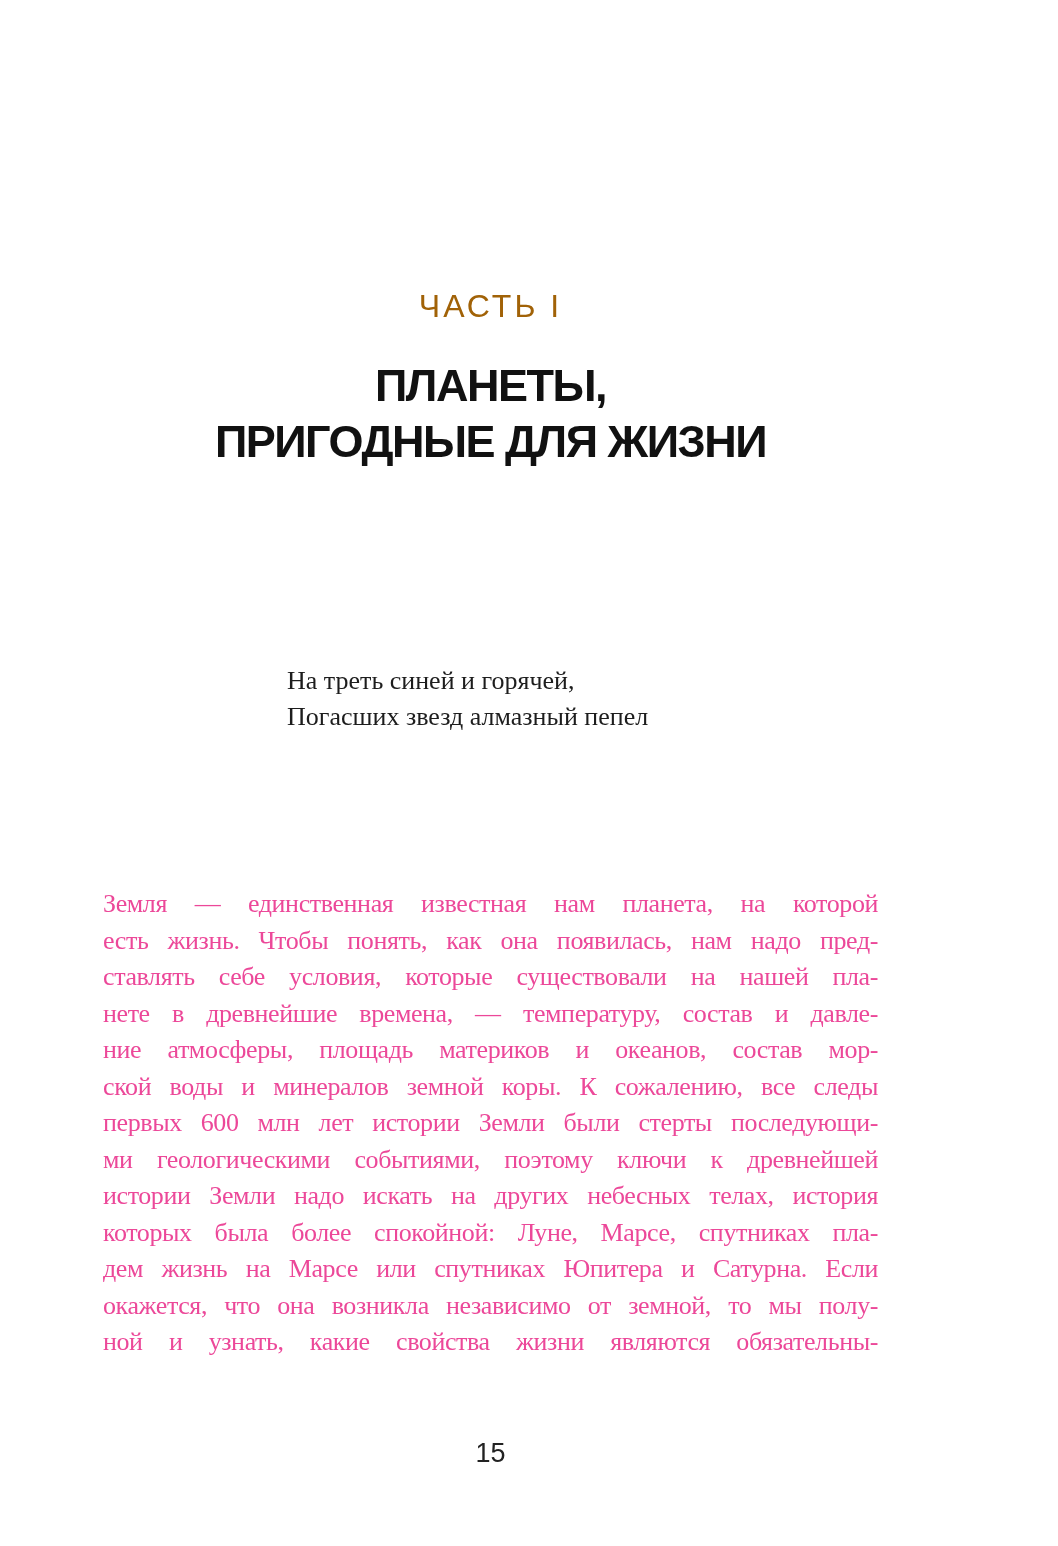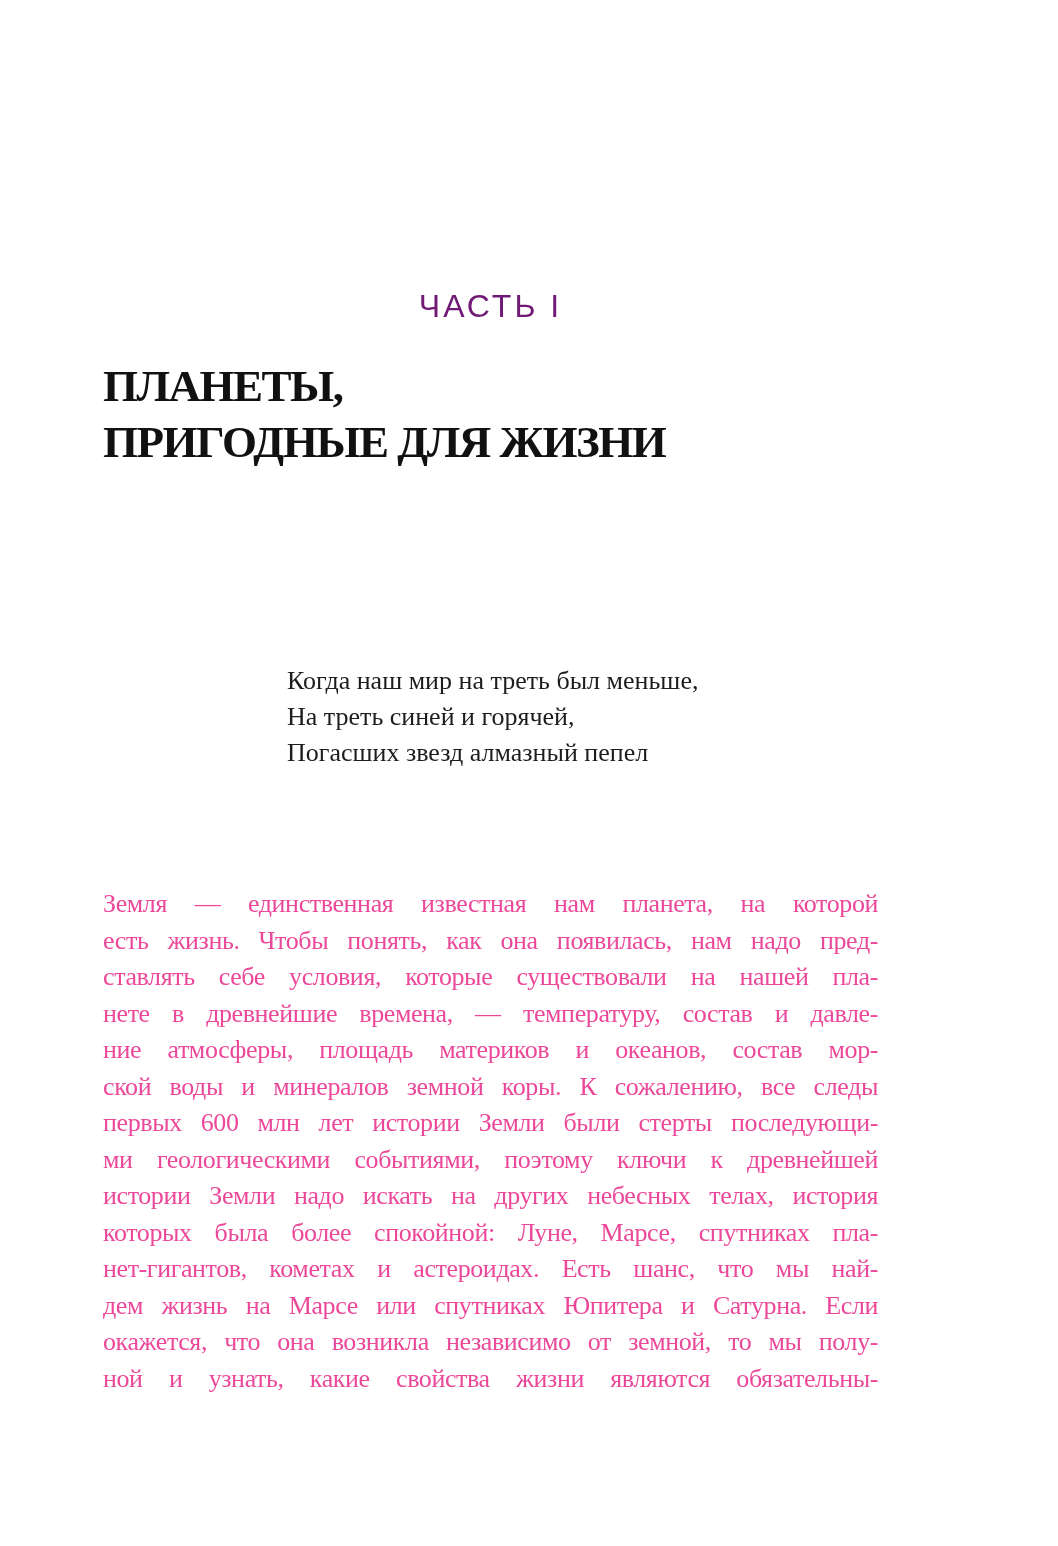--- a/index.html
+++ b/index.html
@@ -23,28 +23,28 @@
   }
 
   
   .part-label {
     top: 288px;
     text-align: center;
     font-family: "Liberation Sans", sans-serif;
     font-weight: 400;
     font-size: 32px;
     letter-spacing: 3px;
-    color: #701a75;
+    color: #a16207;
   }
 
   
   .part-title {
     top: 358px;
-    text-align: left;
-    font-family: Liberation Serif, serif;
+    text-align: center;
+    font-family: Liberation Sans, sans-serif;
     font-weight: 700;
     font-size: 45px;
     line-height: 56px;
     letter-spacing: -1.5px;
     color: #111111;
     margin: 0;
   }
   .part-title .title-line {
     display: block;
   }
@@ -100,36 +100,35 @@
 <div class="page">
 
   <div class="content-col part-label">ЧАСТЬ I</div>
 
   <h1 class="content-col part-title">
     <span class="title-line">ПЛАНЕТЫ,</span>
     <span class="title-line">ПРИГОДНЫЕ ДЛЯ ЖИЗНИ</span>
   </h1>
 
   <div class="epigraph">
-    <div class="epigraph-line">Когда наш мир на треть был меньше,</div>
     <div class="epigraph-line">На треть синей и горячей,</div>
     <div class="epigraph-line">Погасших звезд алмазный пепел</div>
   </div>
 
   <div class="content-col body-text">
     <div class="body-line">Земля — единственная известная нам планета, на которой</div>
     <div class="body-line">есть жизнь. Чтобы понять, как она появилась, нам надо пред-</div>
     <div class="body-line">ставлять себе условия, которые существовали на нашей пла-</div>
     <div class="body-line">нете в древнейшие времена, — температуру, состав и давле-</div>
     <div class="body-line">ние атмосферы, площадь материков и океанов, состав мор-</div>
     <div class="body-line">ской воды и минералов земной коры. К сожалению, все следы</div>
     <div class="body-line">первых 600 млн лет истории Земли были стерты последующи-</div>
     <div class="body-line">ми геологическими событиями, поэтому ключи к древнейшей</div>
     <div class="body-line">истории Земли надо искать на других небесных телах, история</div>
     <div class="body-line">которых была более спокойной: Луне, Марсе, спутниках пла-</div>
-    <div class="body-line">нет-гигантов, кометах и астероидах. Есть шанс, что мы най-</div>
     <div class="body-line">дем жизнь на Марсе или спутниках Юпитера и Сатурна. Если</div>
     <div class="body-line">окажется, что она возникла независимо от земной, то мы полу-</div>
     <div class="body-line">ной и узнать, какие свойства жизни являются обязательны-</div>
   </div>
 
+  <div class="content-col folio">15</div>
 
 </div>
 
 </body></html>

